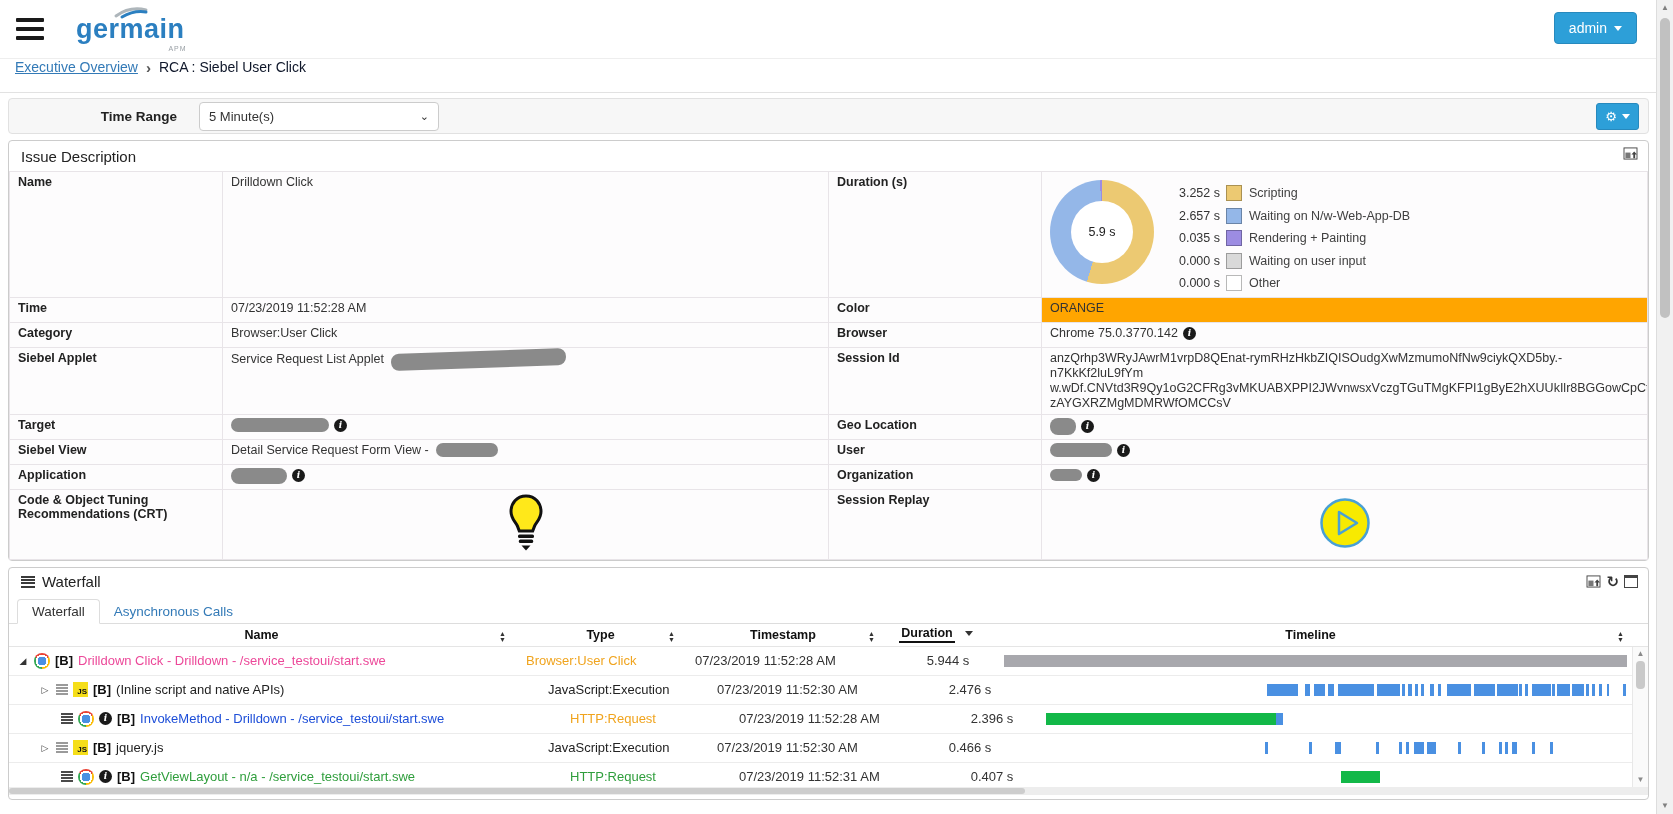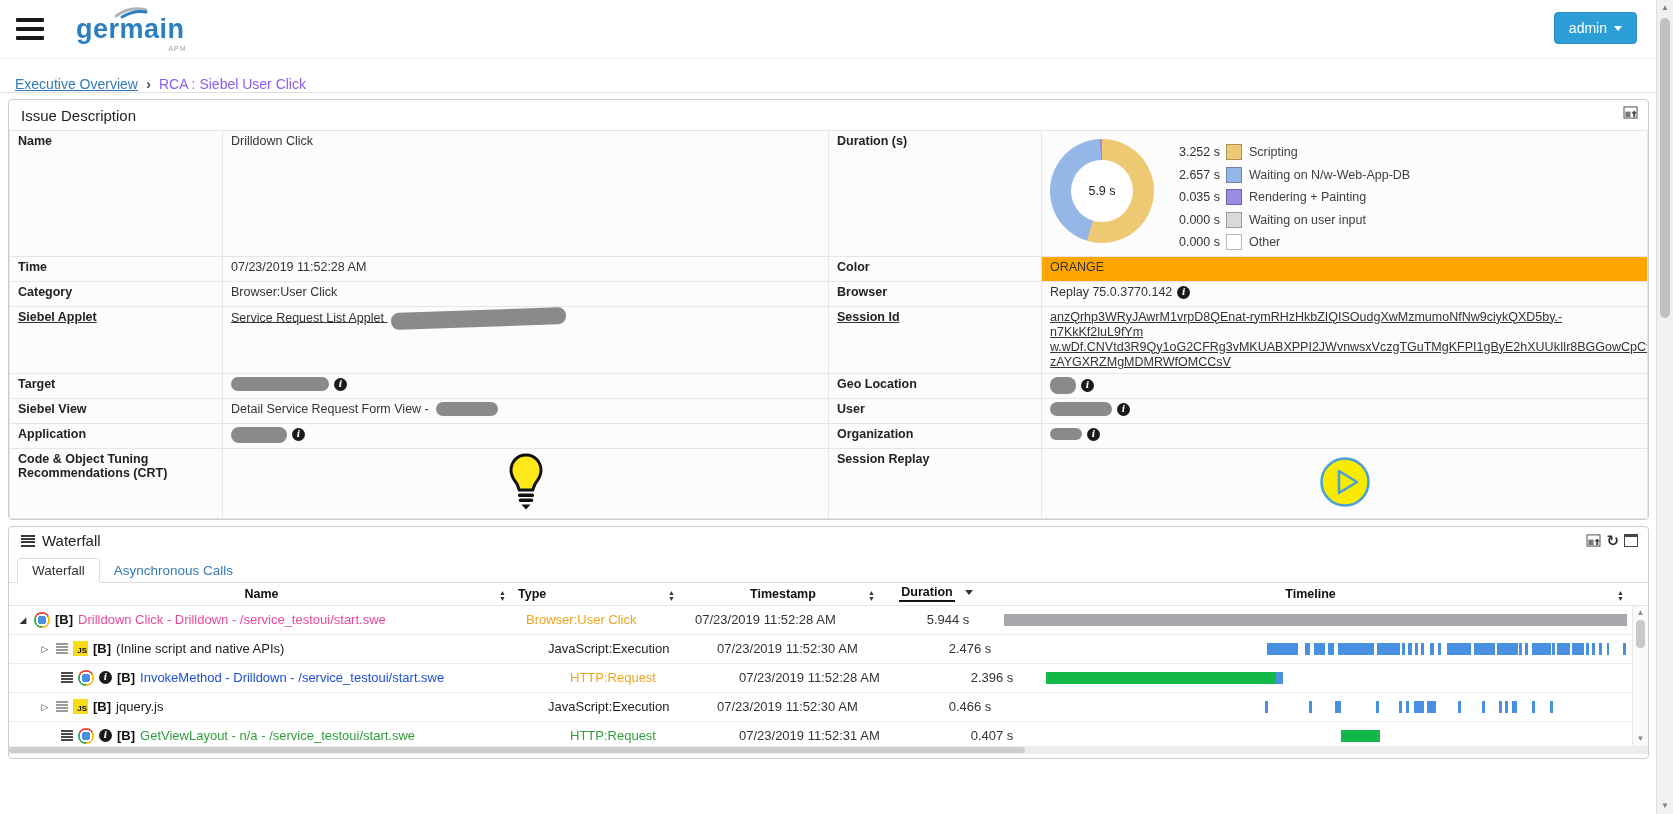--- a/index.html
+++ b/index.html
@@ -13,25 +13,25 @@
   .hamburger div{height:4px;background:#1a1a1a;margin:5px 0;border-radius:1px;}
   .logo{margin-left:32px;position:relative;line-height:1;}
   .logo .word{font-size:27px;font-weight:700;color:#2b7fc0;letter-spacing:.5px;}
   .logo svg{position:absolute;left:36px;top:-12px;}
   .logo .sub{position:absolute;right:-2px;bottom:-9px;font-size:7px;color:#9aa0a6;letter-spacing:1px;}
   .admin-btn{position:absolute;right:20px;top:12px;height:30px;padding:0 14px;background:#2d9fd8;border:1px solid #2789bd;
      border-radius:4px;color:#fff;font-size:14px;display:flex;align-items:center;gap:7px;cursor:pointer;}
   .caret-down{width:0;height:0;border-left:4px solid transparent;border-right:4px solid transparent;border-top:5px solid #fff;}
 
   
-  .breadcrumb{height:33px;border-top:1px solid #eee;border-bottom:1px solid #e2e2e2;display:flex;align-items:flex-end;
+  .breadcrumb{height:33px;border-top:1px solid #eee;border-bottom:1px solid #e2e2e2;display:flex;align-items:flex-start;
      padding-left:15px;gap:8px;font-size:14px;}
   .breadcrumb a{color:#337ab7;text-decoration:underline;cursor:pointer;}
   .bc-sep{color:#555;font-weight:700;font-size:15px;}
-  .bc-current{color:#8b5cf6;}
+  .bc-current{color:#0f172a;}
 
   
   .timebar{margin:5px 8px;height:34px;background:#f7f7f7;border:1px solid #e1e1e1;border-radius:4px;
      display:flex;align-items:center;position:relative;}
   .timebar .lbl{width:168px;text-align:right;font-weight:600;font-size:13.5px;color:#222;}
   .tr-select{margin-left:22px;width:220px;height:27px;background:#fff;border:1px solid #ccc;border-radius:4px;
      display:flex;align-items:center;justify-content:space-between;padding:0 9px;cursor:pointer;}
   .tr-select .chev{color:#333;font-size:11px;}
   .gear-btn{position:absolute;right:9px;top:4px;height:25px;padding:0 8px;background:#2d9fd8;border:1px solid #2789bd;border-radius:3px;
      color:#fff;display:flex;align-items:center;gap:5px;font-size:13px;cursor:pointer;}
@@ -80,21 +80,21 @@
   .tab.inactive{color:#337ab7;}
 
   .wf-header{display:flex;height:22px;align-items:center;font-weight:700;font-size:12.5px;color:#111;border-bottom:1px solid #e5e5e5;}
   .wf-h{position:relative;text-align:center;}
   .sort-both{position:absolute;right:8px;top:3px;display:inline-flex;flex-direction:column;line-height:6px;font-size:7px;color:#333;cursor:pointer;}
   .dur-caret{display:inline-block;margin-left:10px;width:0;height:0;border-left:4px solid transparent;border-right:4px solid transparent;
      border-top:5px solid #333;vertical-align:middle;cursor:pointer;}
   .c-name{width:505px;} .c-type{width:165px;text-align:left;padding-left:4px;} .c-ts{width:200px;} .c-dur{width:106px;} 
   .c-tl{flex:1;} .c-sb{width:16px;}
   .wf-h.c-dur .dur-underline{display:inline-block;border-bottom:2px solid #111;padding:0 2px 1px 2px;}
-  .wf-h.c-type{text-align:left;}
+  .wf-h.c-type{text-align:center;}
 
   .wf-rows{position:relative;}
   .wf-row{display:flex;height:28px;align-items:center;border-bottom:1px solid #ececec;cursor:pointer;}
   .wf-name{width:505px;display:flex;align-items:center;gap:5px;white-space:nowrap;overflow:hidden;}
   .wf-type{width:165px;padding-left:4px;} .wf-ts{width:200px;padding-left:4px;} .wf-dur{width:106px;text-align:center;}
   .wf-tl{flex:1;position:relative;height:100%;}
   .tl-bar{position:absolute;top:8px;height:12px;}
   .tree-caret{font-size:9px;color:#444;width:12px;text-align:center;flex:0 0 auto;}
   .tree-caret.open{color:#333;}
   .row-list{width:12px;height:11px;flex:0 0 auto;background:repeating-linear-gradient(to bottom,#9a9a9a 0 2px,transparent 2px 3px);}
@@ -147,20 +147,31 @@
       <span class="caret-down"></span>
     </div>
   </div>
 
   <div class="breadcrumb">
     <a>Executive Overview</a>
     <span class="bc-sep">›</span>
     <span class="bc-current">RCA : Siebel User Click</span>
   </div>
 
+  <div class="timebar">
+    <span class="lbl">Time Range</span>
+    <div class="tr-select">
+      <span>5 Minute(s)</span>
+      <span class="chev">⌄</span>
+    </div>
+    <div class="gear-btn">
+      <span>⚙</span>
+      <span class="caret-down"></span>
+    </div>
+  </div>
 
   <div class="panel">
     <div class="panel-head">
       <span class="panel-title">Issue Description</span>
       <span class="panel-icons">
         <span class="ico-btn">
           <svg width="15" height="13" viewBox="0 0 16 14">
               <rect x="1" y="1" width="14" height="12" fill="#fff" stroke="#444"></rect>
               <rect x="2.5" y="6" width="5.5" height="6" fill="#777"></rect>
               <path d="M9 8 l3-3.2 3 3.2 h-2v4h-2v-4z" fill="#444"></path>
@@ -221,24 +232,24 @@
         <td class="lbl">Time</td>
         <td>07/23/2019 11:52:28 AM</td>
         <td class="lbl">Color</td>
         <td class="cell-orange"><span>ORANGE</span></td>
       </tr>
       <tr style="height:25px;">
         <td class="lbl">Category</td>
         <td>Browser:User Click</td>
         <td class="lbl">Browser</td>
         <td>
-          <span>Replay 75.0.3770.142</span><span class="info-ico">i</span>
-        </td>
-      </tr>
-      <tr style="height:66px;text-decoration:underline;">
+          <span>Chrome 75.0.3770.142</span><span class="info-ico">i</span>
+        </td>
+      </tr>
+      <tr style="height:66px;">
         <td class="lbl">Siebel Applet</td>
         <td>
           <span>Service Request List Applet</span>
           <span class="redact" style="width:175px;height:17px;transform:rotate(-2deg);margin-left:4px;"></span>
         </td>
         <td class="lbl">Session Id</td>
         <td style="line-height:15px;">
           <div>anzQrhp3WRyJAwrM1vrpD8QEnat-rymRHzHkbZIQISOudgXwMzmumoNfNw9ciykQXD5by.-n7KkKf2luL9fYm</div>
           <div>w.wDf.CNVtd3R9Qy1oG2CFRg3vMKUABXPPI2JWvnwsxVczgTGuTMgKFPI1gByE2hXUUkIlr8BGGowCpCteojIq</div>
           <div>zAYGXRZMgMDMRWfOMCCsV</div>

